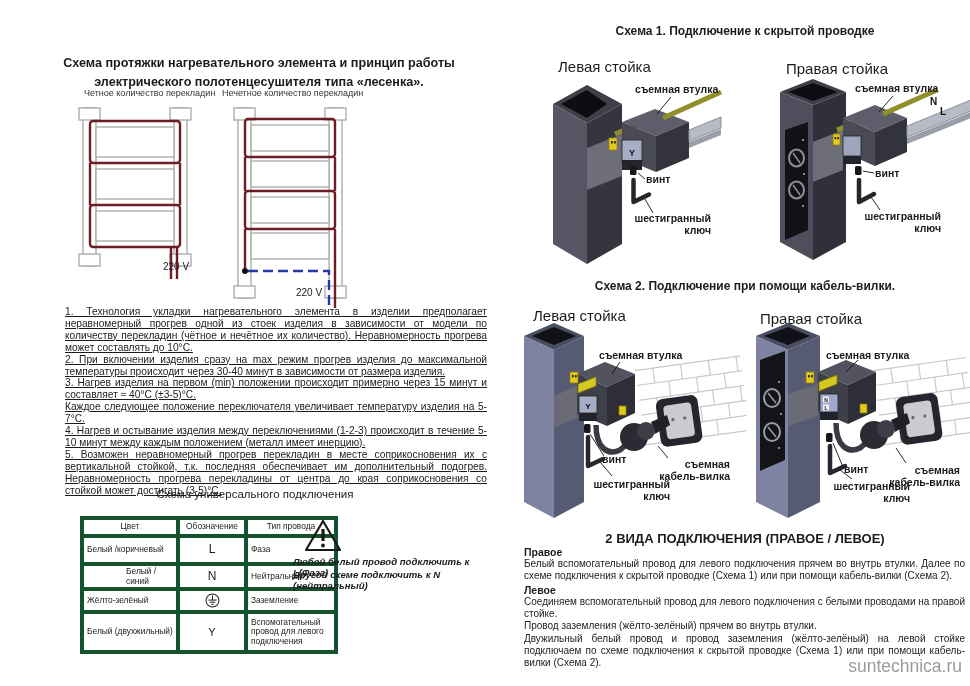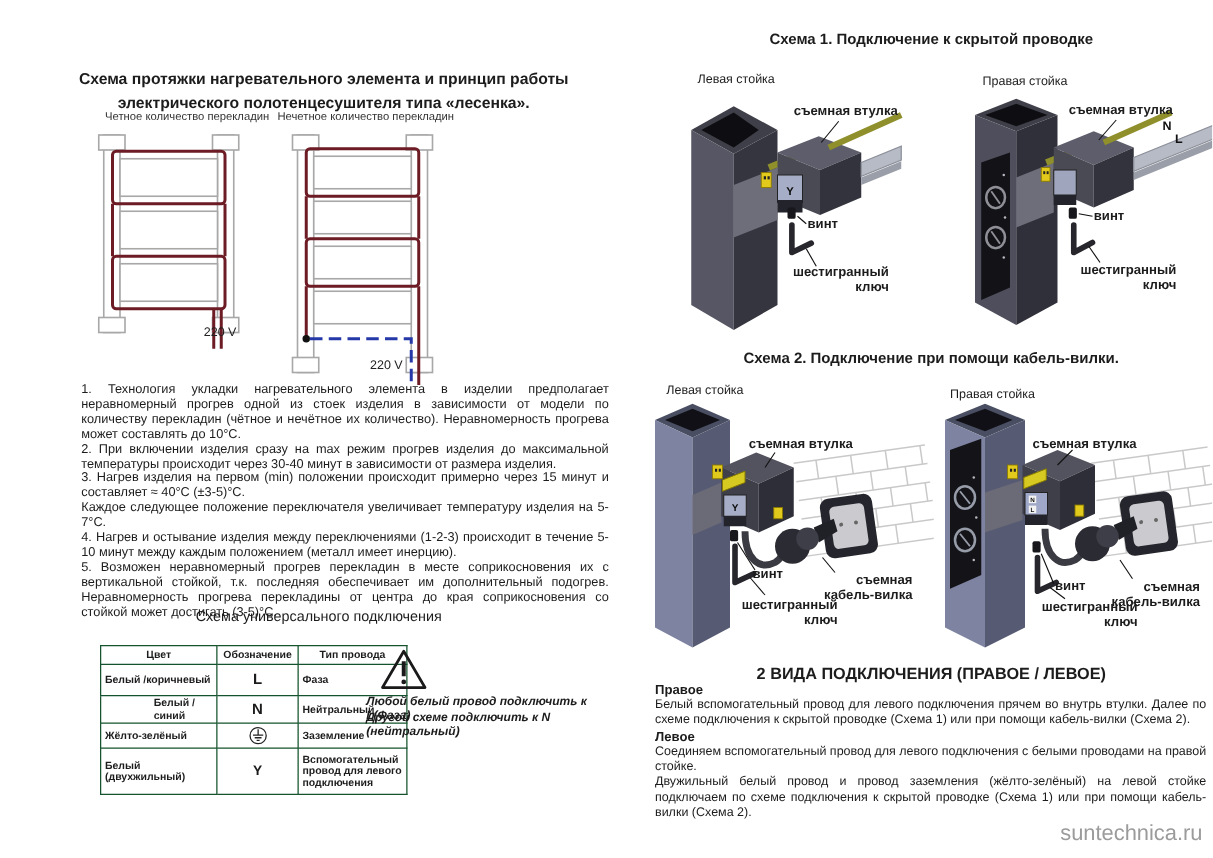--- a/index.html
+++ b/index.html
@@ -1,30 +1,30 @@
 <!DOCTYPE html>
 <html><head>
 <meta charset="utf-8">
 <style>
   html,body{margin:0;padding:0;background:#ffffff;}
   #page{position:relative;width:970px;height:686px;background:#ffffff;overflow:hidden;
         font-family:"Liberation Sans",sans-serif;color:#1c1c1c;}
   .abs{position:absolute;}
   .doc-title{font-size:12.6px;font-weight:bold;text-align:center;line-height:1.5;}
   .ladder-label{font-size:9px;color:#333;}
-  .para{font-size:10.2px;line-height:11.9px;text-align:justify;}
+  .para{font-size:10.2px;line-height:11.9px;text-align:justify;text-decoration:underline;}
   .sec-title{font-weight:normal;text-align:center;}
   .wire-table{border-collapse:collapse;font-size:8.4px;}
-  .wire-table td,.wire-table th{border:1px solid #14532d;padding:1px 3px;vertical-align:middle;
-        font-weight:bold;text-align:left;line-height:1.15;}
+  .wire-table td,.wire-table th{border:4px solid #14532d;padding:1px 3px;vertical-align:middle;
+        font-weight:normal;text-align:left;line-height:1.15;}
   .wire-table th{text-align:center;}
   .mark-cell{text-align:center !important;font-weight:bold;font-size:12px;}
   .warn-line{font-size:9.6px;font-weight:bold;font-style:italic;}
   .scheme-title{font-size:12px;font-weight:bold;text-align:center;}
-  .stand-label{font-size:10px;}
+  .stand-label{font-size:15px;}
   .callout{font-size:10.5px;font-weight:bold;line-height:1.1;}
   .callout.center{text-align:right;}
   .types-title{font-size:13px;font-weight:bold;text-align:center;}
   .types-head{font-size:10.5px;font-weight:bold;}
   .types-body{font-size:10px;line-height:12.2px;text-align:justify;}
   .v220{font-size:10px;color:#222;}
   .wire-letter{font-size:10px;font-weight:bold;color:#111;}
   .watermark{font-size:17.5px;color:#9b9b9b;}
   .illu{position:absolute;}
   .illu svg{position:absolute;left:0;top:0;}
@@ -427,18 +427,19 @@
     <span class="abs callout center" style="left:66px;top:163px;width:96px;">шестигранный ключ</span>
     <span class="abs callout center" style="left:132px;top:147px;width:80px;">съемная кабель-вилка</span>
   </div>
 
   <div class="abs types-title" style="left:525px;top:531px;width:440px;">2 ВИДА ПОДКЛЮЧЕНИЯ (ПРАВОЕ / ЛЕВОЕ)</div>
   <div class="abs types-head" style="left:524px;top:546px;">Правое</div>
   <div class="abs types-body" style="left:524px;top:558px;width:441px;">Белый вспомогательный провод для левого подключения прячем во внутрь втулки. Далее по схеме подключения к скрытой проводке (Схема 1) или при помощи кабель-вилки (Схема 2).</div>
   <div class="abs types-head" style="left:524px;top:584px;">Левое</div>
   <div class="abs" style="left:524px;top:596px;width:441px;">
     <div class="types-body">Соединяем вспомогательный провод для левого подключения с белыми проводами на правой стойке.</div>
+    <div class="types-body">Провод заземления (жёлто-зелёный) прячем во внутрь втулки.</div>
     <div class="types-body">Двужильный белый провод и провод заземления (жёлто-зелёный) на левой стойке подключаем по схеме подключения к скрытой проводке (Схема 1) или при помощи кабель-вилки (Схема 2).</div>
   </div>
 
   <div class="abs watermark" style="right:8px;top:656px;">suntechnica.ru</div>
 
 </div>
 
 </body></html>

